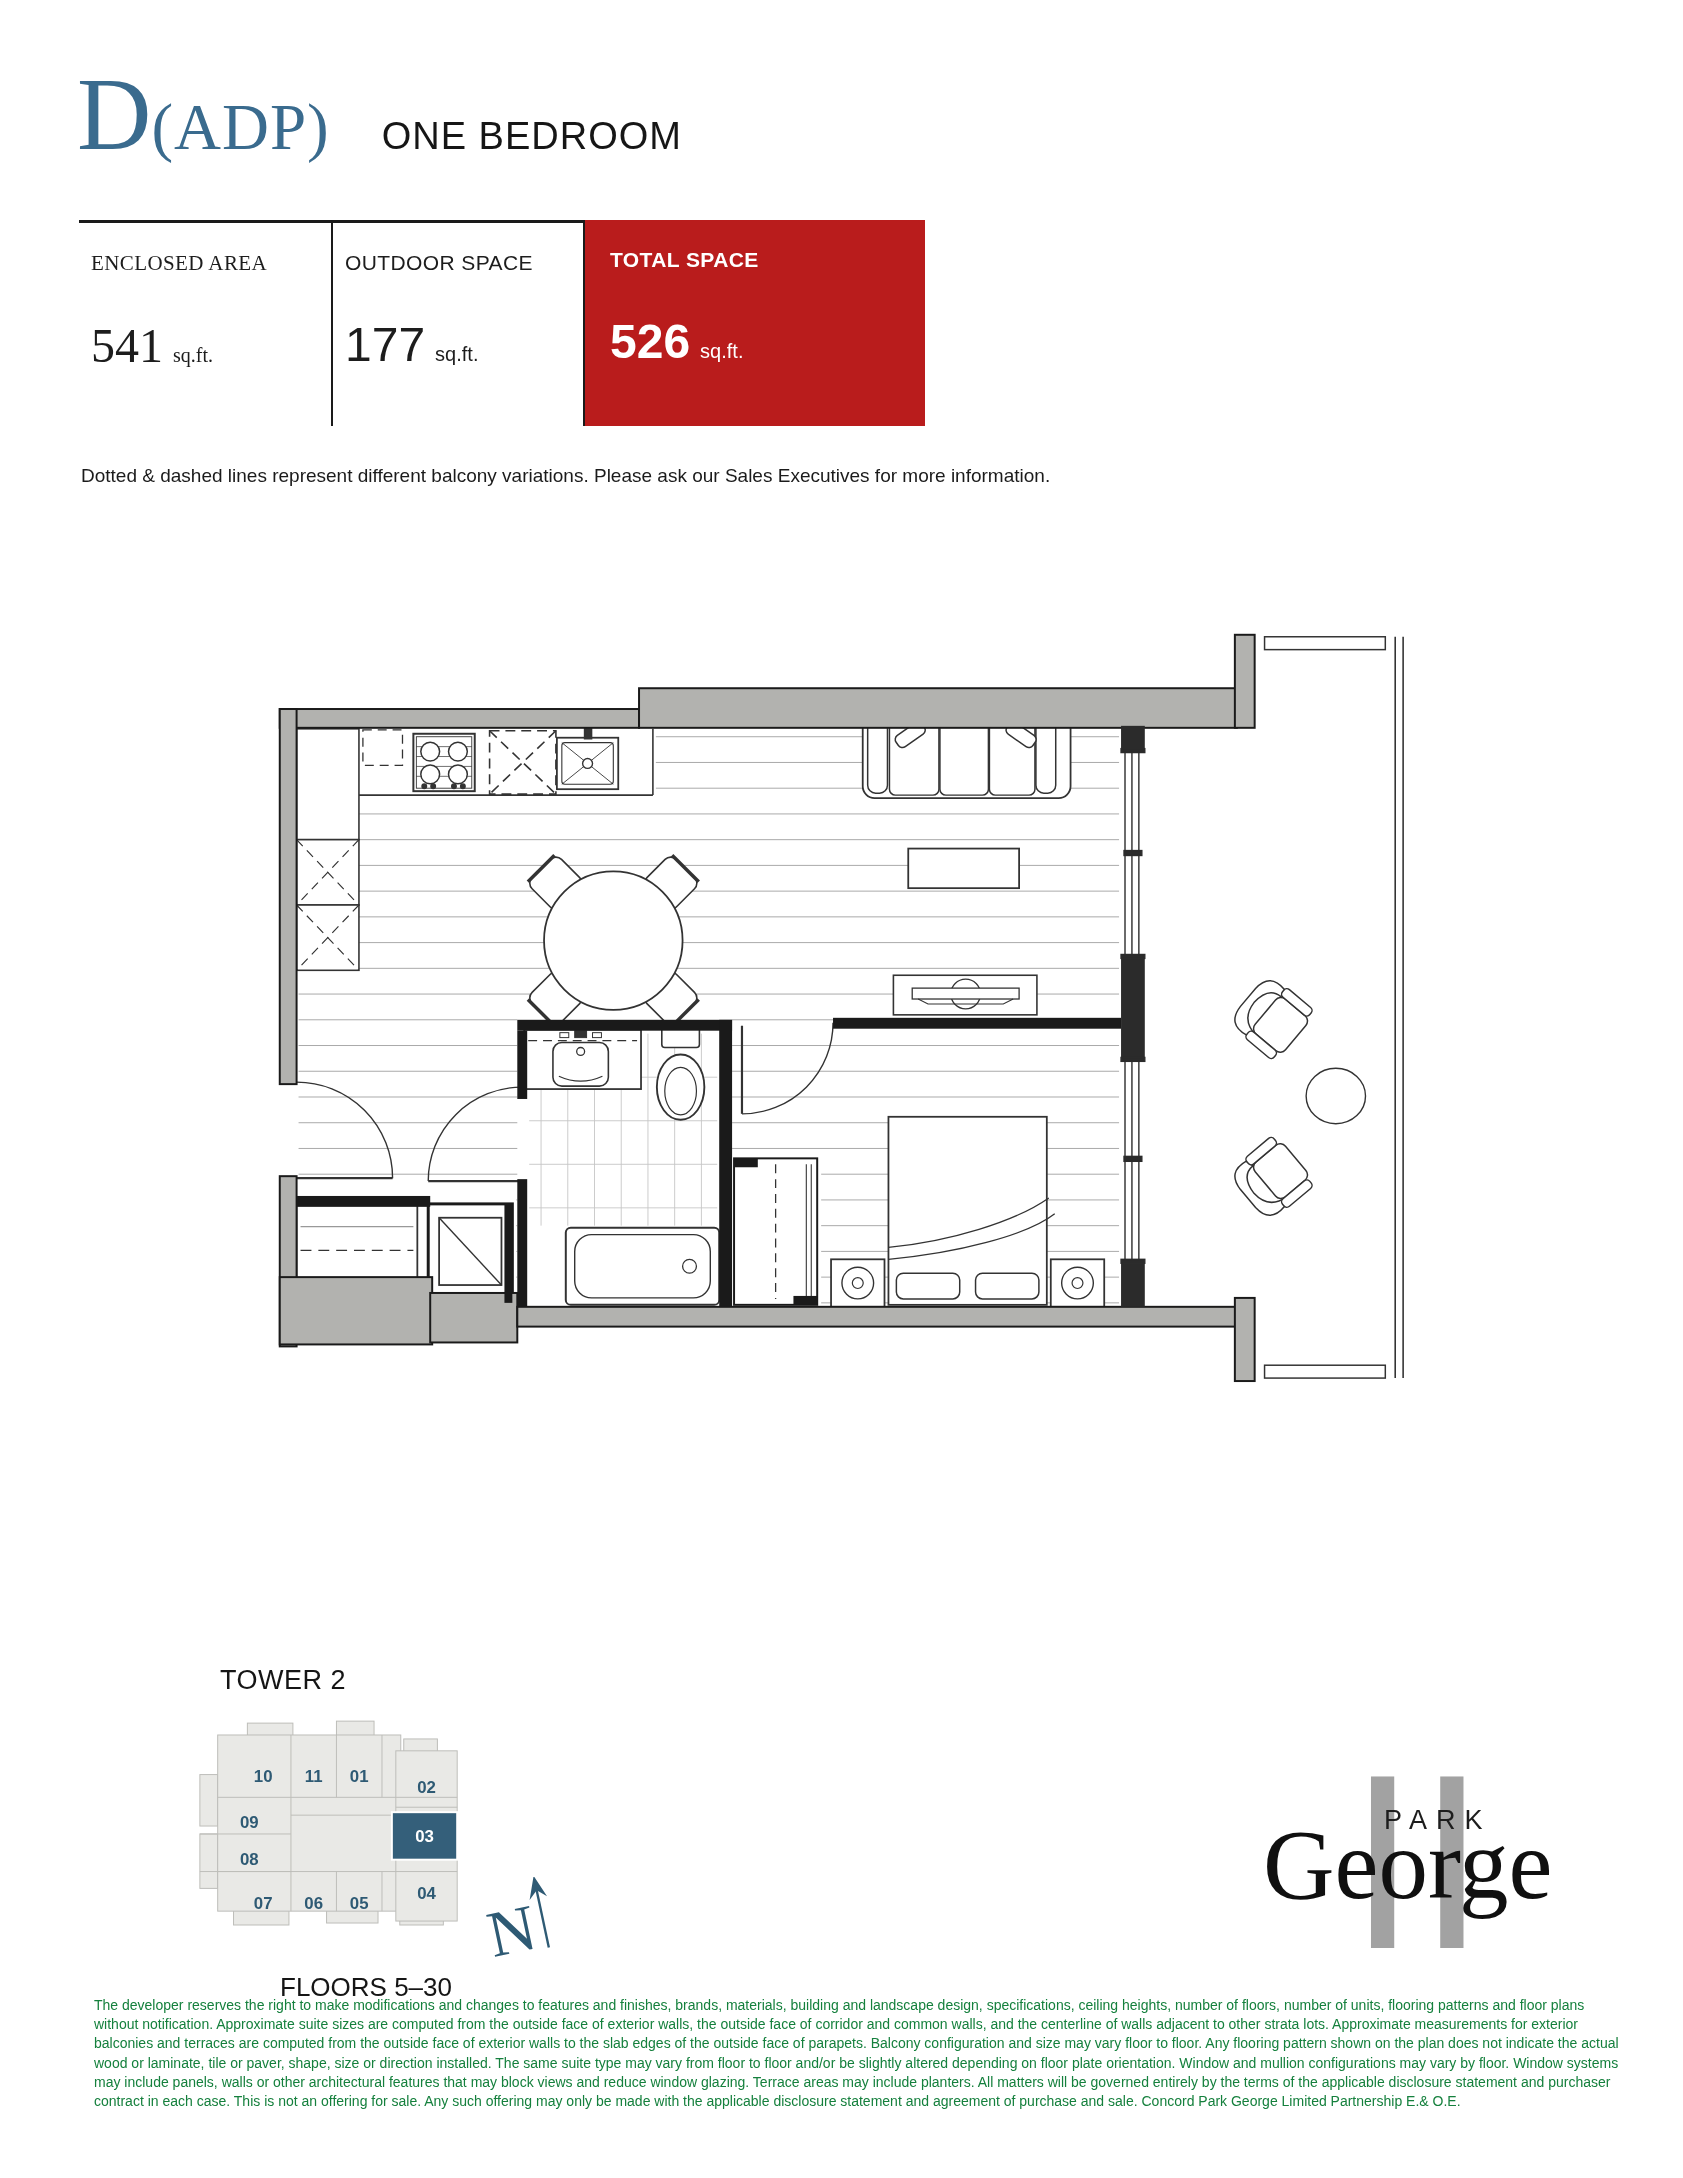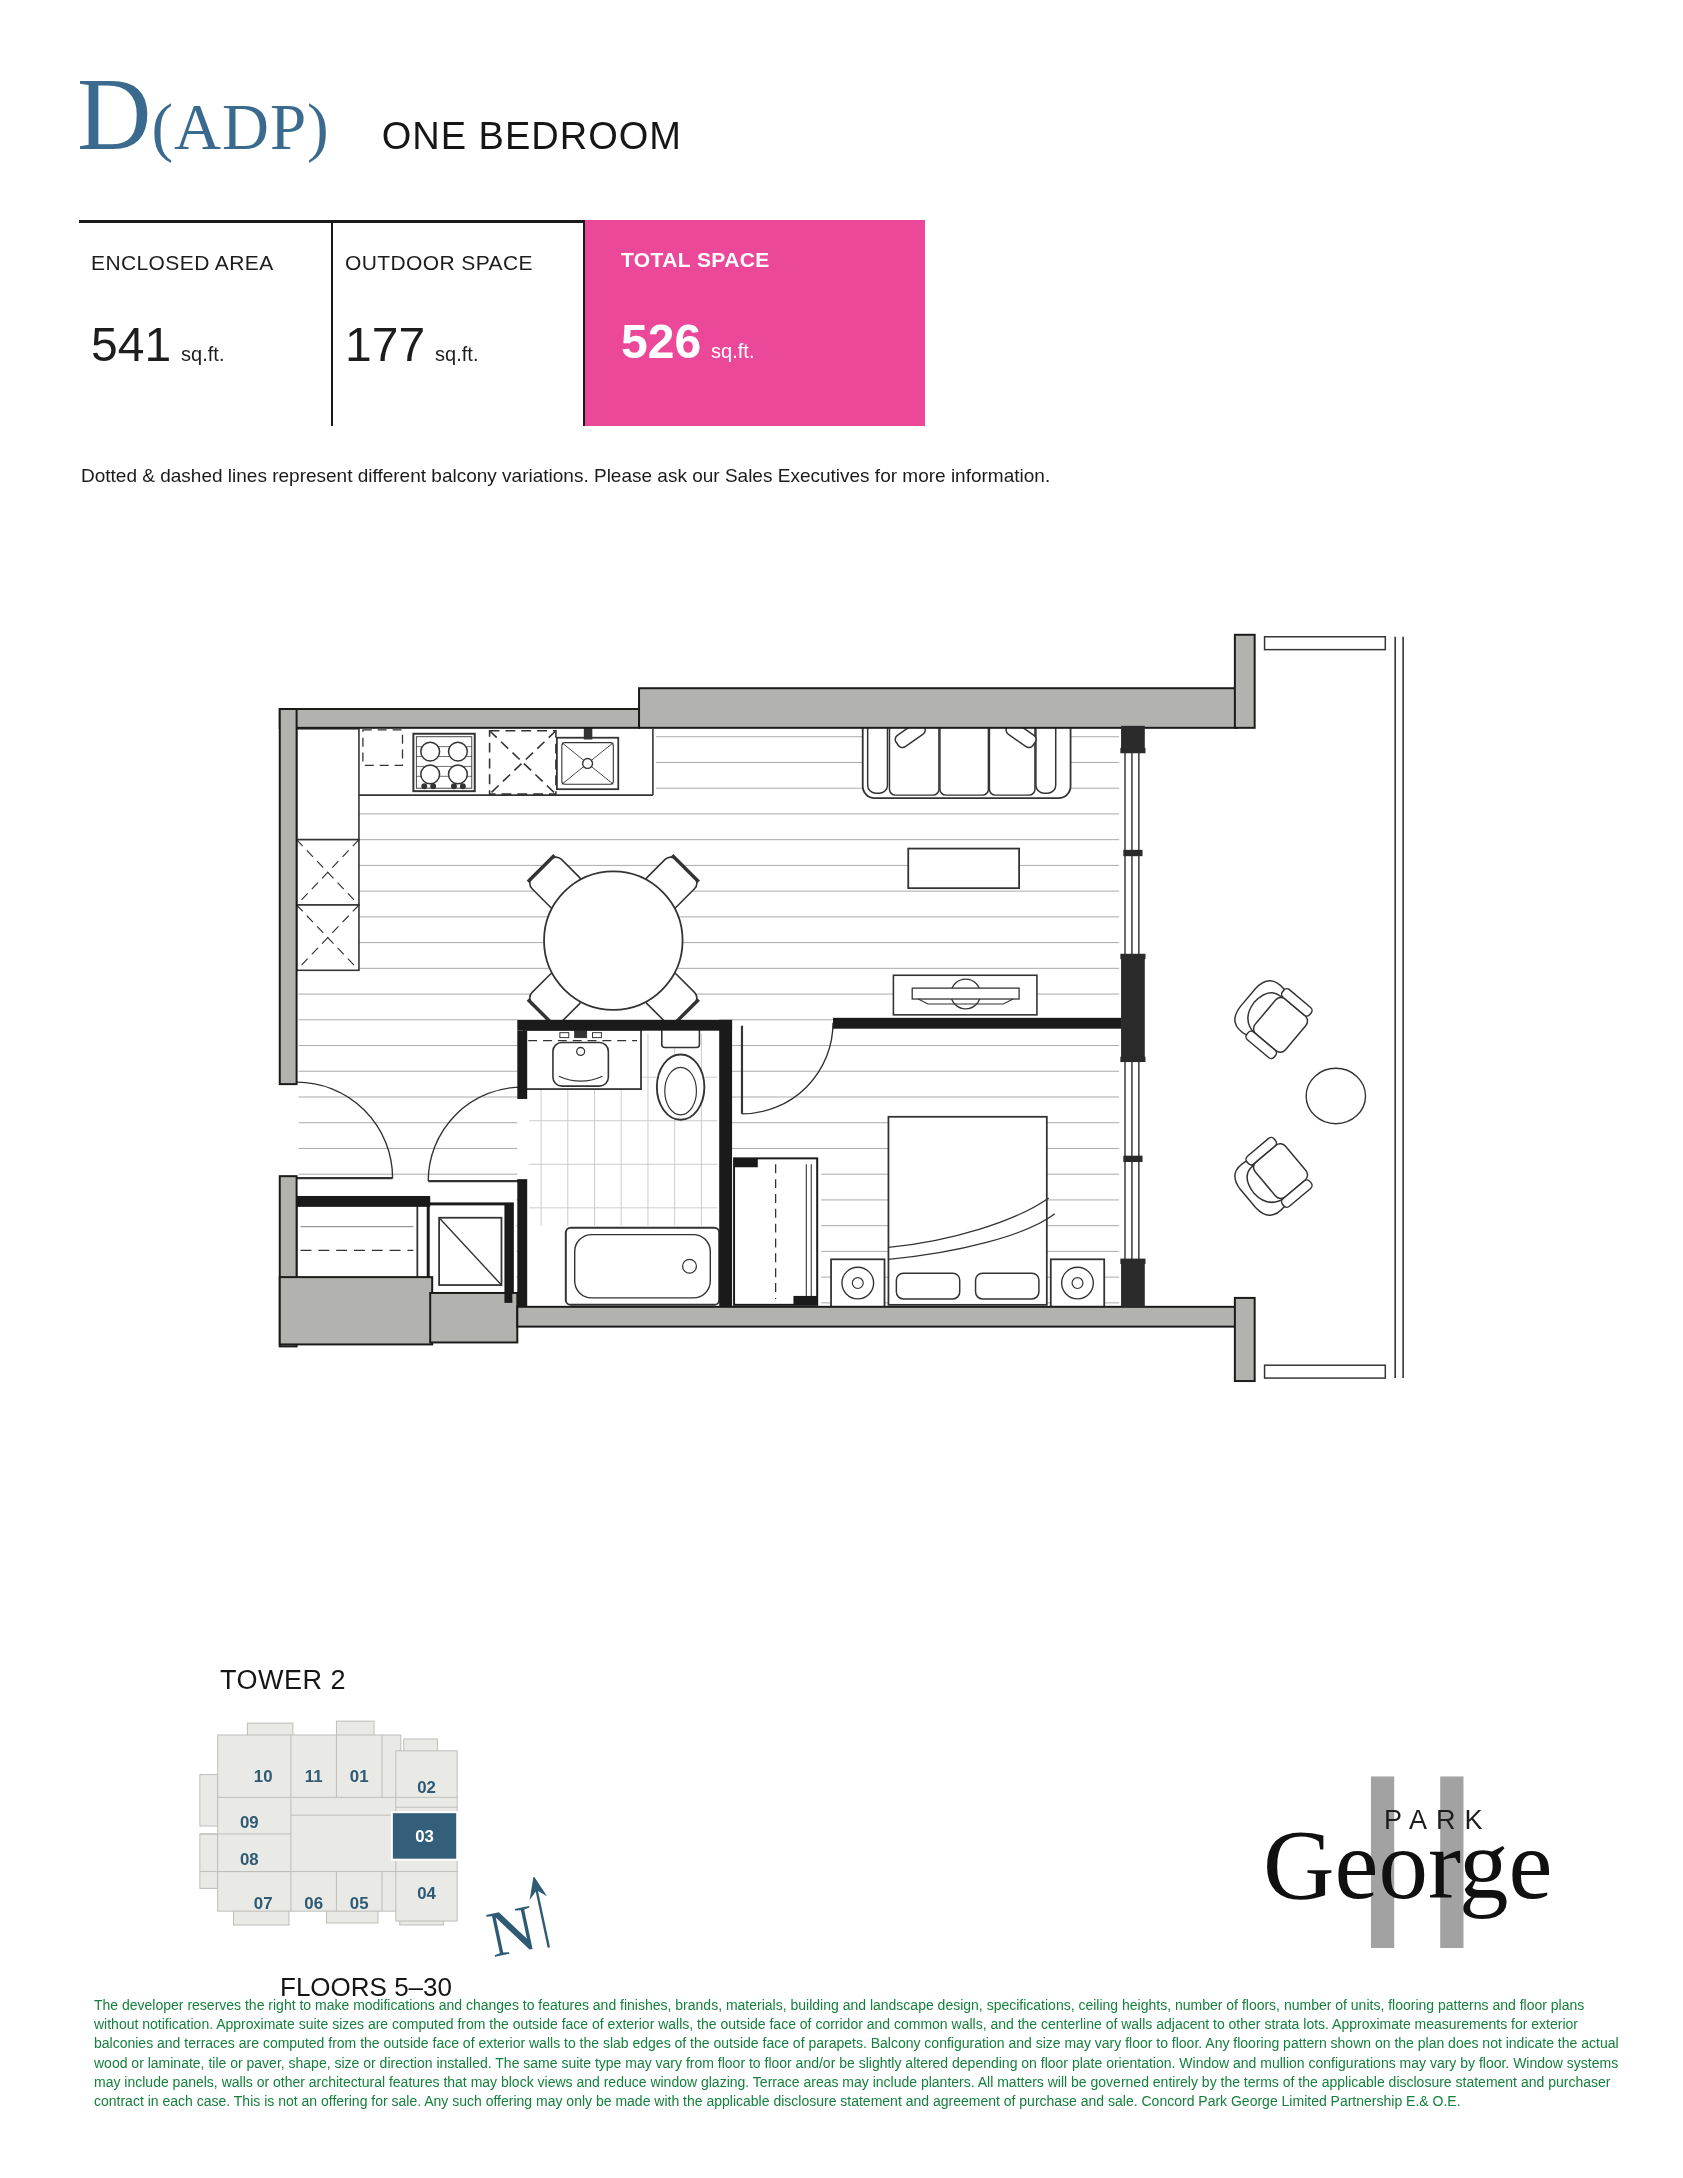--- a/index.html
+++ b/index.html
@@ -8,24 +8,24 @@
 
   
   .title-row{position:absolute;left:77px;top:63px;display:flex;align-items:baseline;}
   .plan-letter{font-family:"Liberation Serif",serif;font-size:103px;line-height:1;color:#3a6b8e;}
   .plan-suffix{font-family:"Liberation Serif",serif;font-size:65px;line-height:1;color:#3a6b8e;letter-spacing:1px;}
   .plan-type{font-size:38px;color:#161616;margin-left:52px;letter-spacing:1px;}
 
   
   .stats{position:absolute;left:79px;top:220px;width:846px;height:206px;display:flex;}
   .stat-col{box-sizing:border-box;border-top:3px solid #1a1a1a;padding:28px 0 0 12px;}
-  .stat-col.c1{width:252px;}
+  .stat-col.c1{width:252px;font-family:Liberation Serif, serif;}
   .stat-col.c2{width:252px;border-left:2px solid #1a1a1a;}
   .stat-col.c3{width:342px;border-top:none;border-left:2px solid #1a1a1a;
-               background:#ec4899;color:#fff;padding-left:36px;}
+               background:#b91c1c;color:#fff;padding-left:25px;}
   .stat-label{font-size:21px;letter-spacing:0.4px;color:#1d1d1d;}
   .stat-col.c3 .stat-label{color:#fff;font-weight:700;}
   .stat-value-row{display:flex;align-items:baseline;margin-top:42px;}
   .stat-value{font-size:48px;color:#1d1d1d;}
   .stat-unit{font-size:20px;margin-left:10px;color:#1d1d1d;}
   .stat-col.c3 .stat-value,.stat-col.c3 .stat-unit{color:#fff;}
   .stat-col.c3 .stat-value{font-weight:700;}
 
   .note{position:absolute;left:81px;top:445px;font-size:19px;color:#1b1b1b;margin-top:20px;}
 

